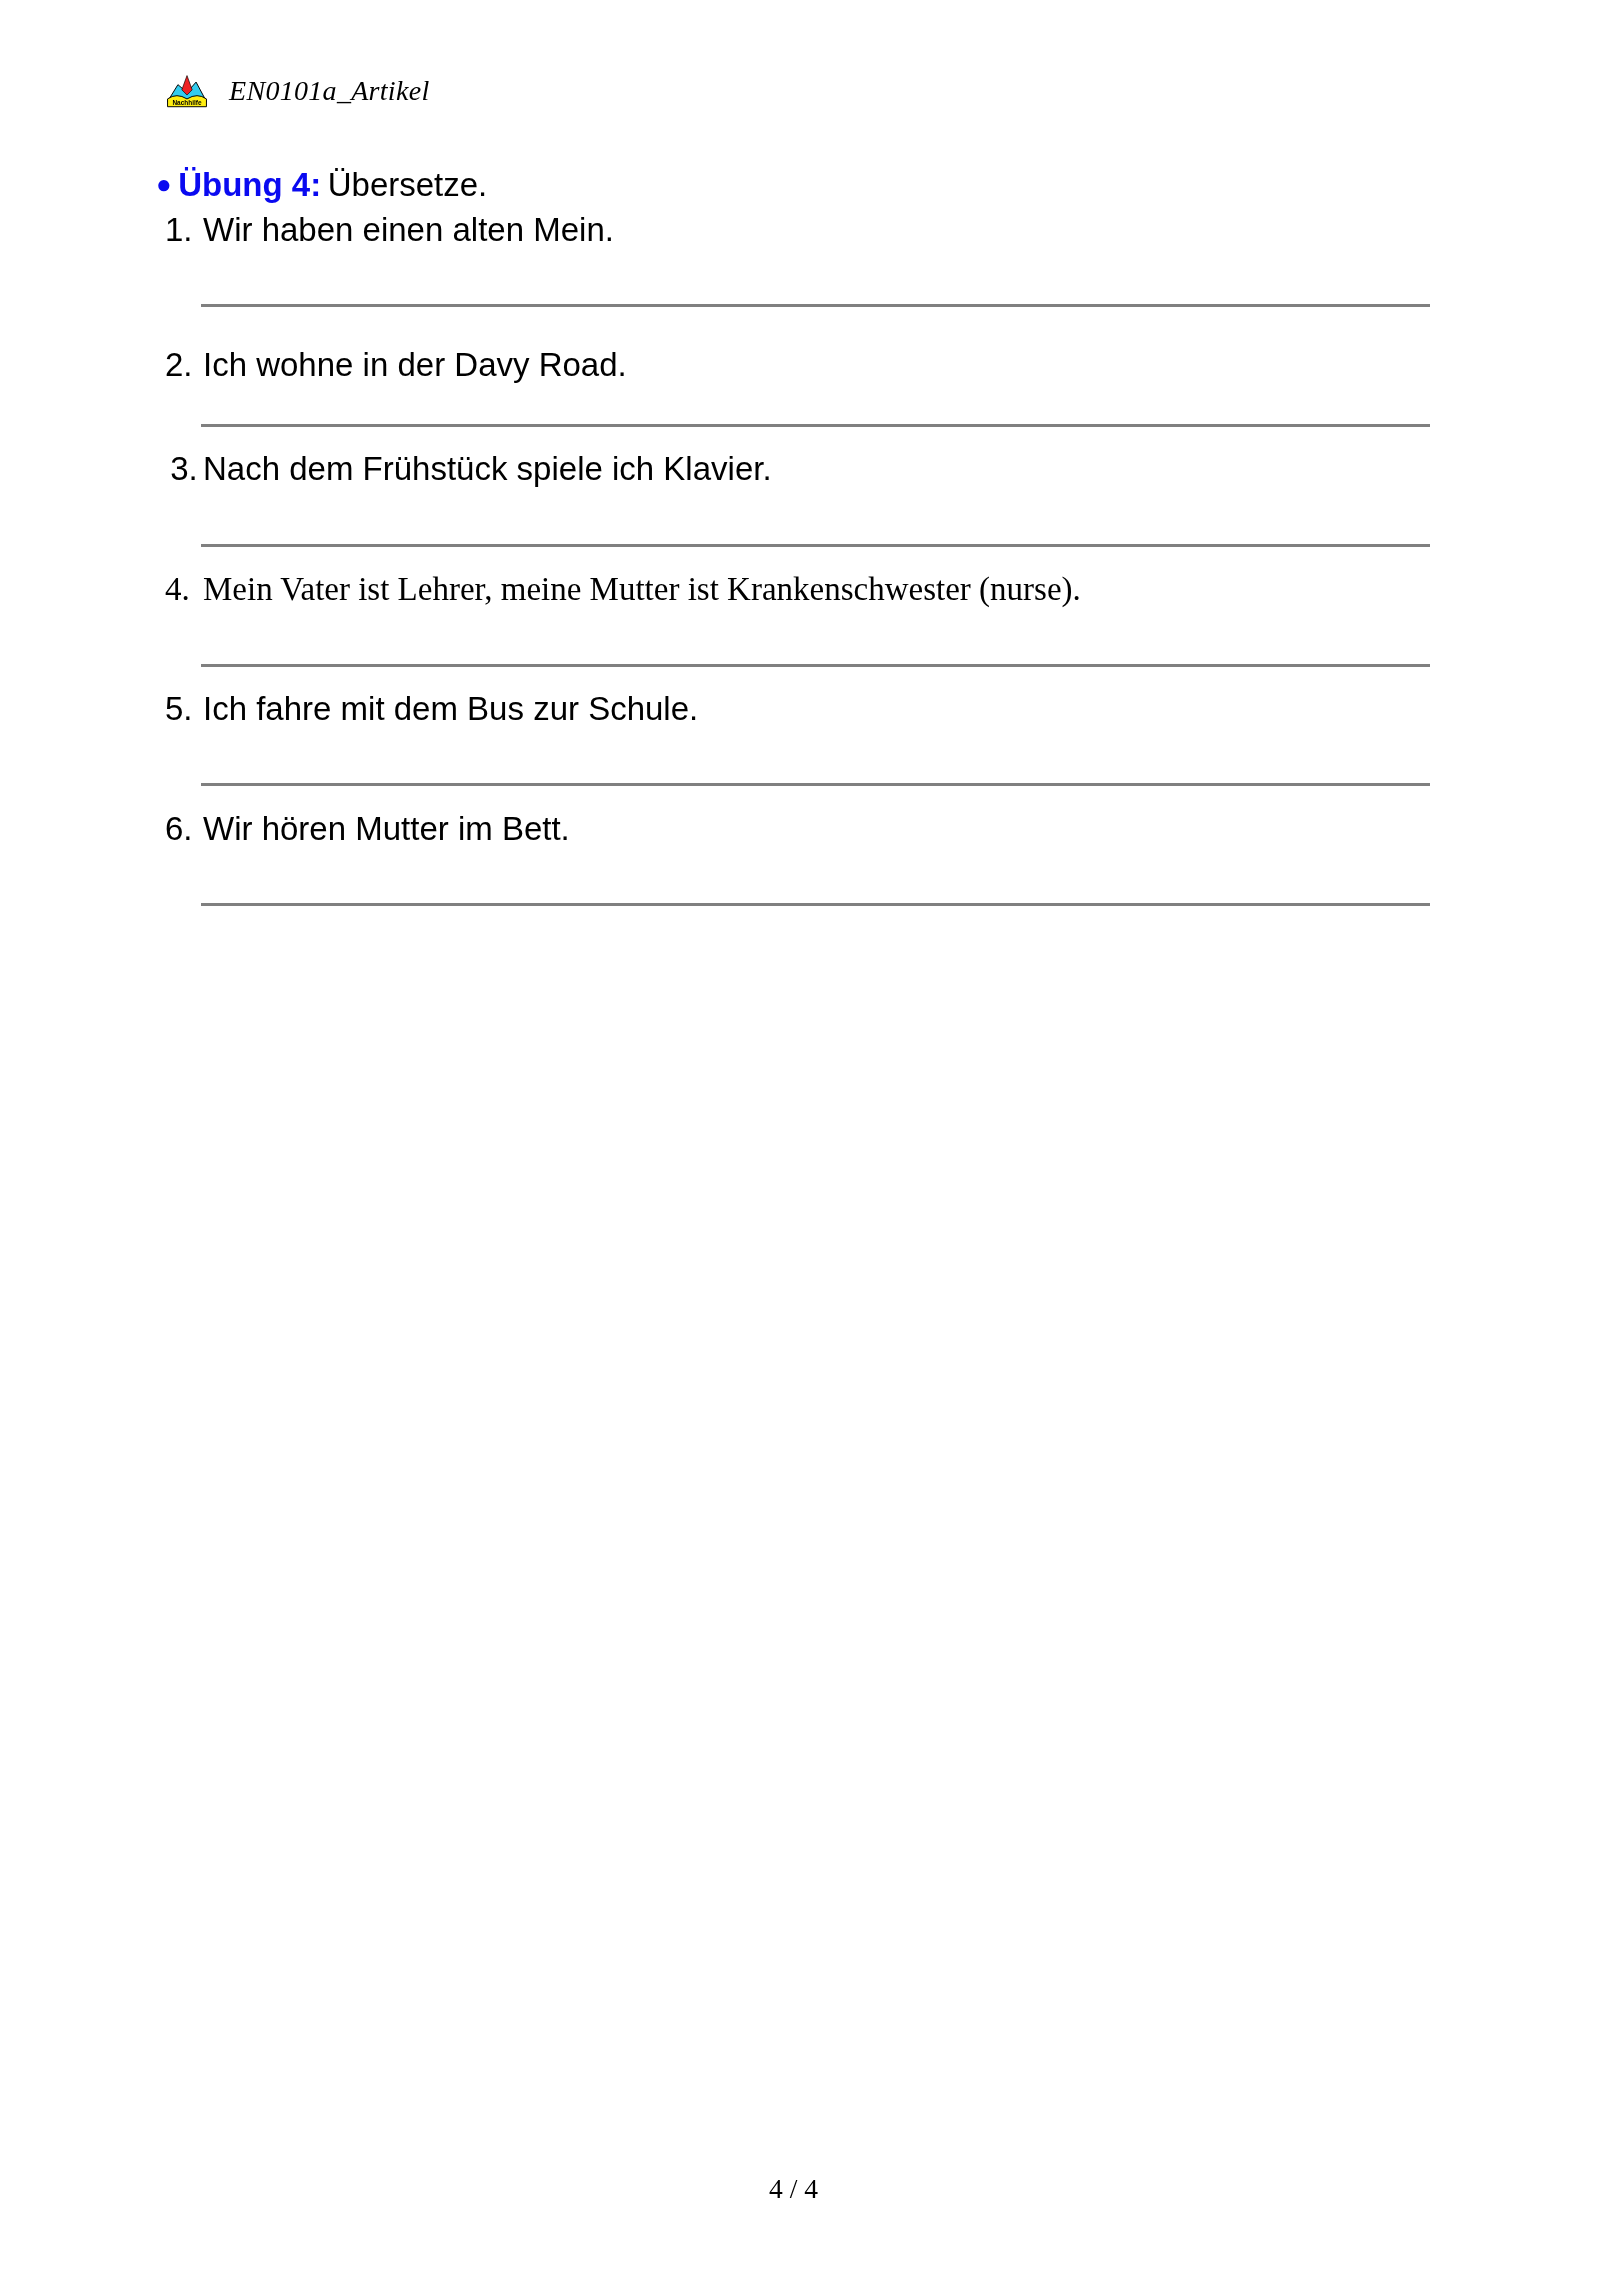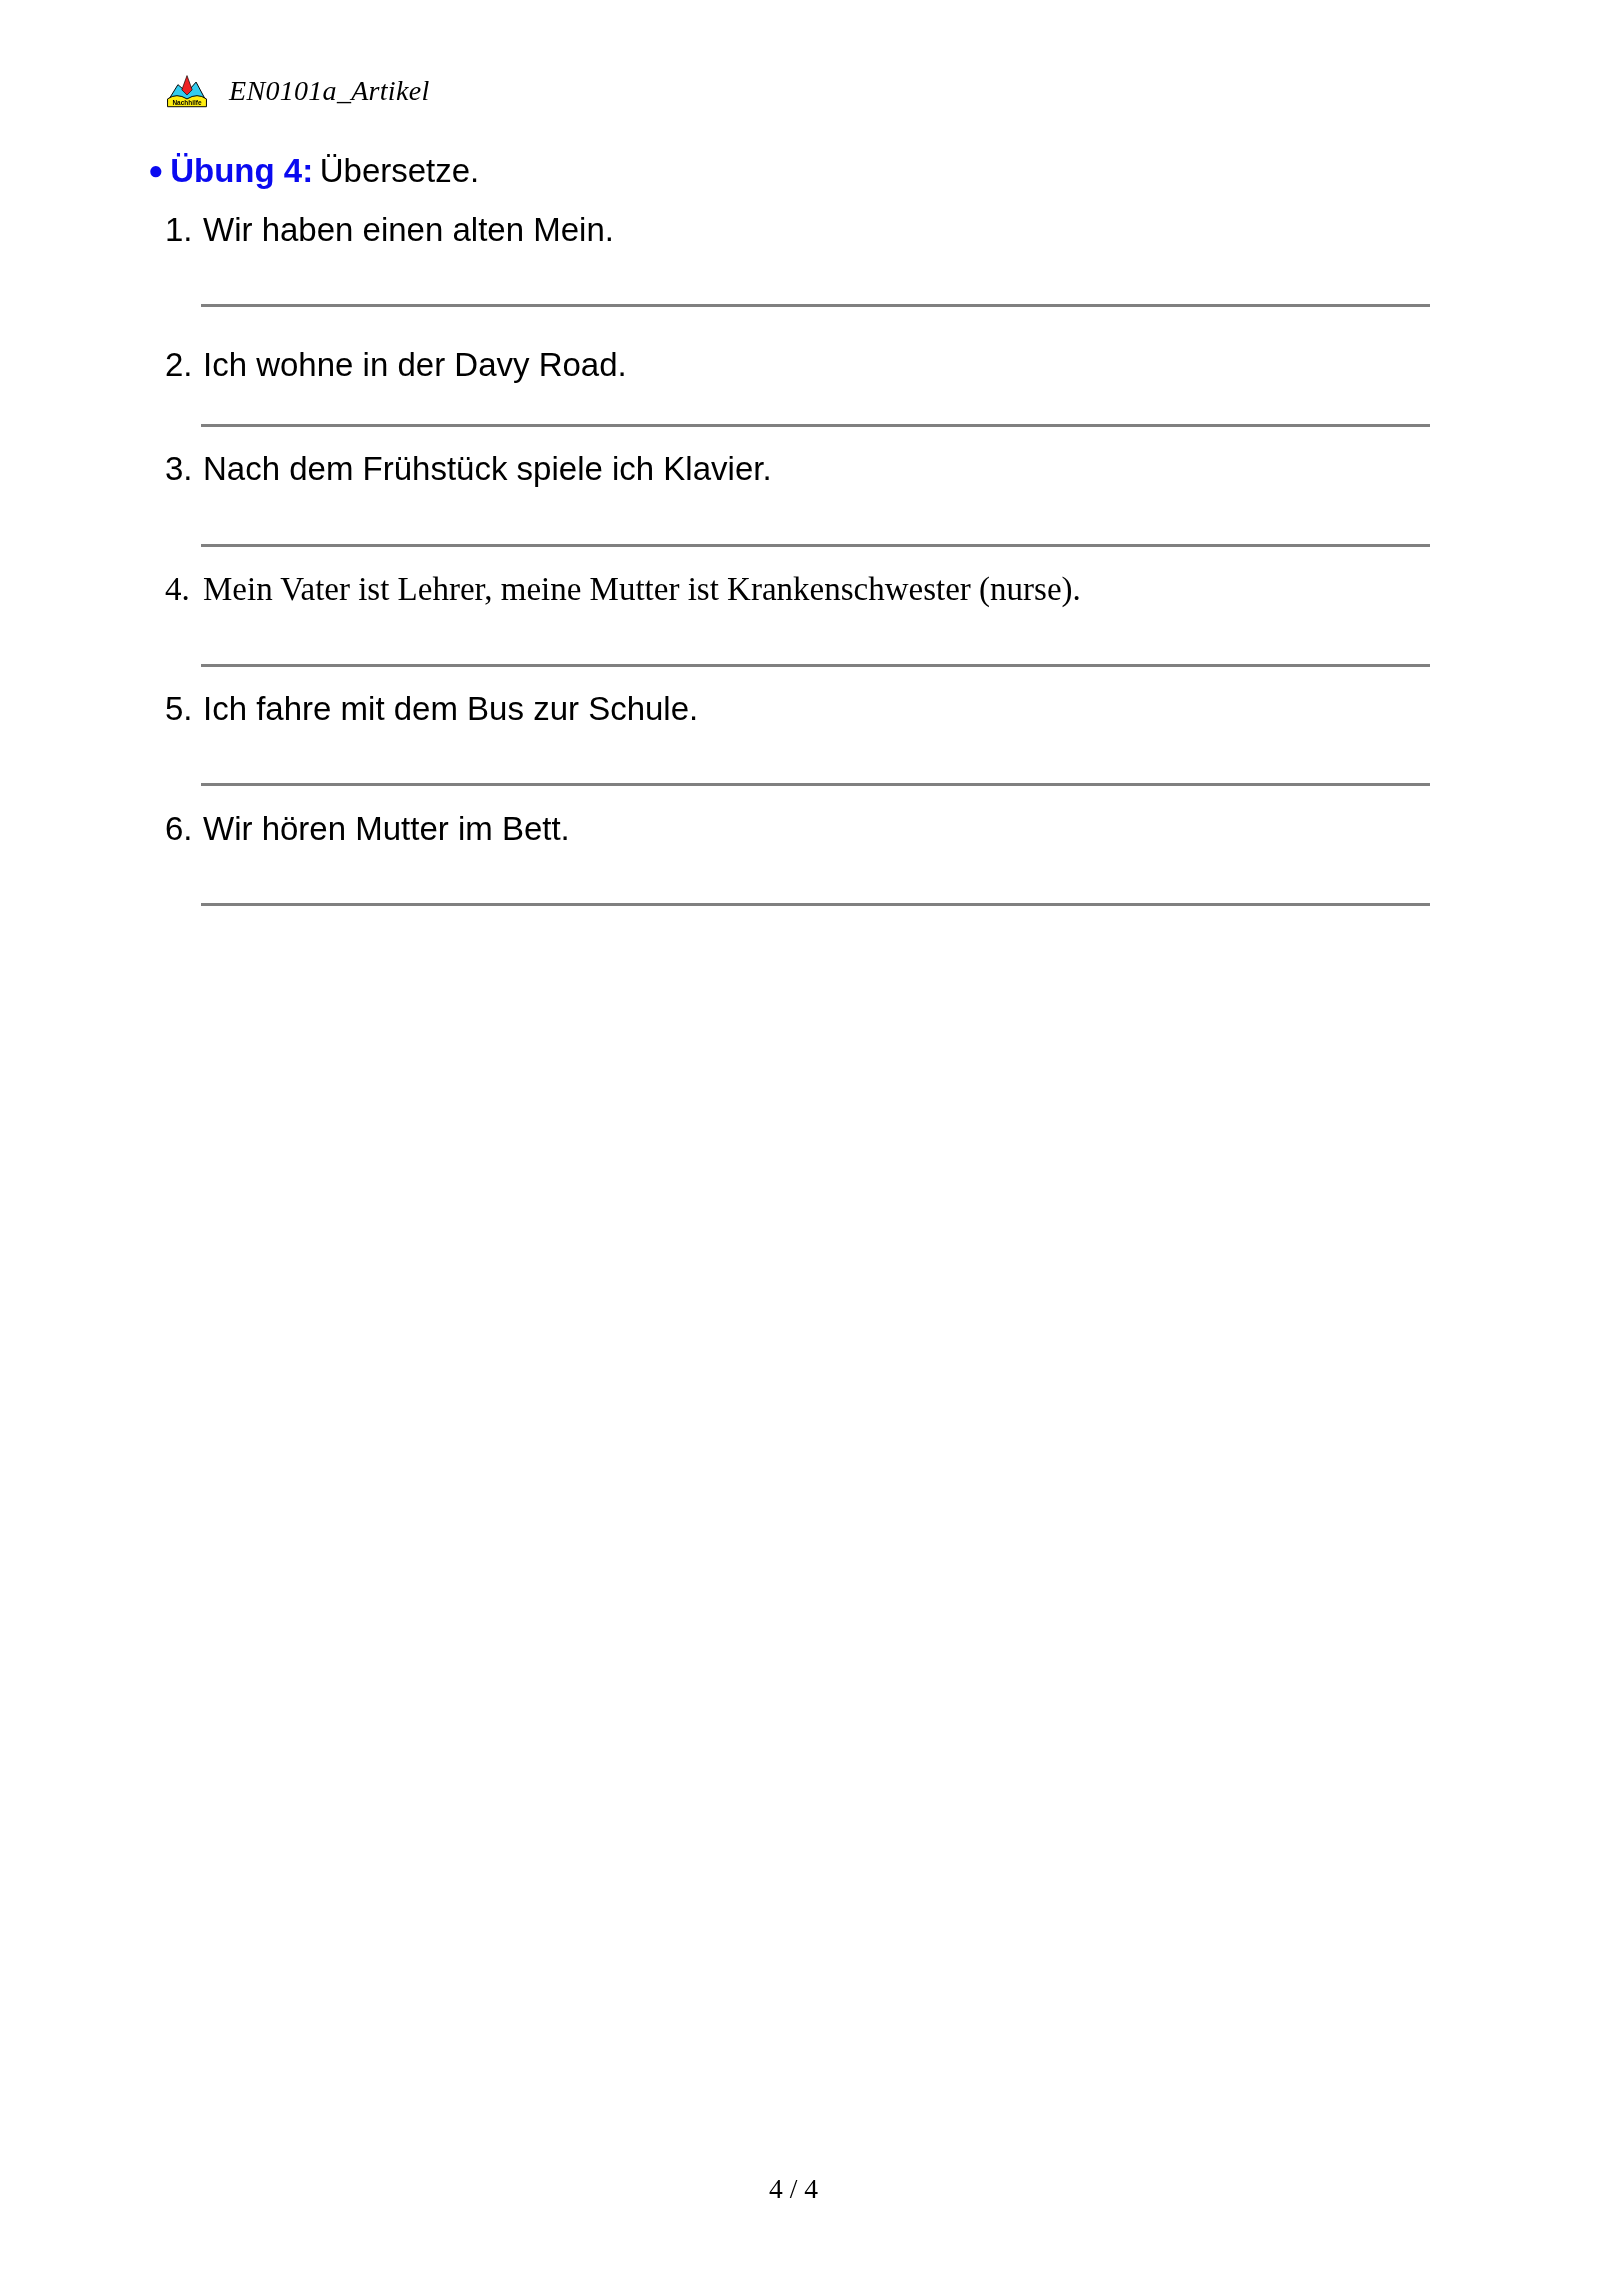--- a/index.html
+++ b/index.html
@@ -3,21 +3,21 @@
   <meta charset="utf-8">
   <style>
     html, body { margin: 0; padding: 0; background: #ffffff; }
     body { width: 1623px; height: 2295px; position: relative; overflow: hidden; }
     .page { position: absolute; left: 0; top: 0; width: 1370px; height: 2295px; background: #fff; }
 
     .header { position: absolute; left: 166px; top: 71px; height: 39px; display: flex; align-items: center; }
     .logo { width: 42px; height: 35px; }
     .doc-title { margin-left: 21px; font-family: "Liberation Serif", serif; font-style: italic; font-size: 28px; color: #000; letter-spacing: 0.3px; }
 
-    .exercise-heading { position: absolute; left: 148px; top: 152px; font-family: "Liberation Sans", sans-serif; font-size: 33px; line-height: 38px; color: #000; white-space: nowrap; }
+    .exercise-heading { position: absolute; left: 156px; top: 152px; font-family: "Liberation Sans", sans-serif; font-size: 33px; line-height: 66px; color: #000; white-space: nowrap; }
     .bullet { color: #0a0af0; font-size: 26px; position: relative; top: -2.6px; margin-right: 6.5px; }
     .ex-label { color: #0a0af0; font-weight: bold; }
     .ex-instruction { color: #000; margin-left: 6.5px; }
 
     .item { position: absolute; left: 165px; font-family: "Liberation Sans", sans-serif; font-size: 33px; line-height: 46px; color: #000; white-space: nowrap; }
     .item-num { font-weight: normal; display: inline-block; width: 38px; }
     .answer-line { position: absolute; left: 201px; width: 1229px; height: 2.6px; background: #808080; }
 
     .page-number { position: absolute; left: 769px; top: 2173px; font-family: "Liberation Serif", serif; font-size: 27.5px; color: #000; }
   </style>
@@ -46,21 +46,21 @@
   <div class="item" style="top:207px;">
     <span class="item-num">1.</span><span>Wir haben einen alten Mein.</span>
   </div>
   <div class="answer-line" style="top:304px;"></div>
 
   <div class="item" style="top:342px;">
     <span class="item-num">2.</span><span>Ich wohne in der Davy Road.</span>
   </div>
   <div class="answer-line" style="top:424px;"></div>
 
-  <div class="item" style="top:446px;">
+  <div class="item" style="top:446px;text-align:center;">
     <span class="item-num">3.</span><span>Nach dem Frühstück spiele ich Klavier.</span>
   </div>
   <div class="answer-line" style="top:544px;"></div>
 
   <div class="item" style="top:566px;font-family:Liberation Serif, serif;">
     <span class="item-num">4.</span><span>Mein Vater ist Lehrer, meine Mutter ist Krankenschwester (nurse).</span>
   </div>
   <div class="answer-line" style="top:664px;"></div>
 
   <div class="item" style="top:686px;">

